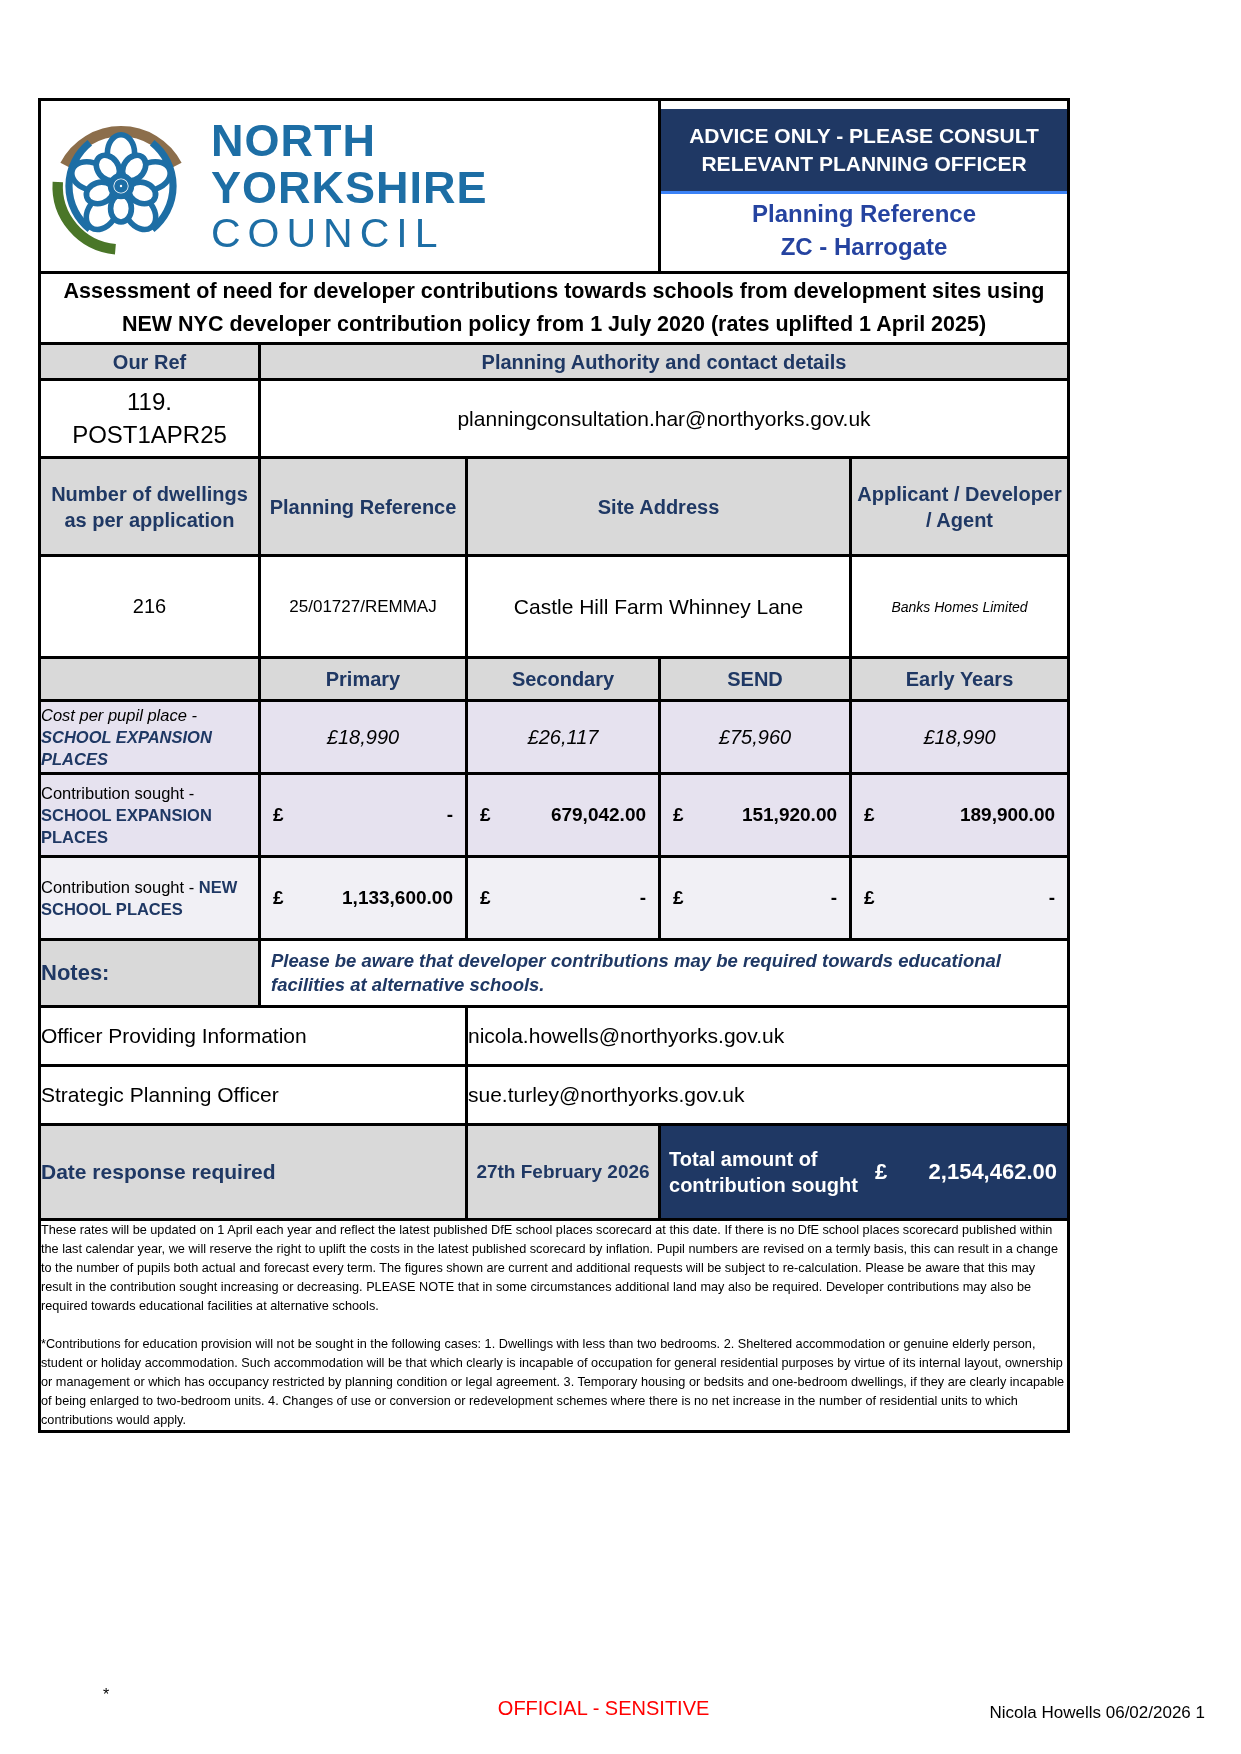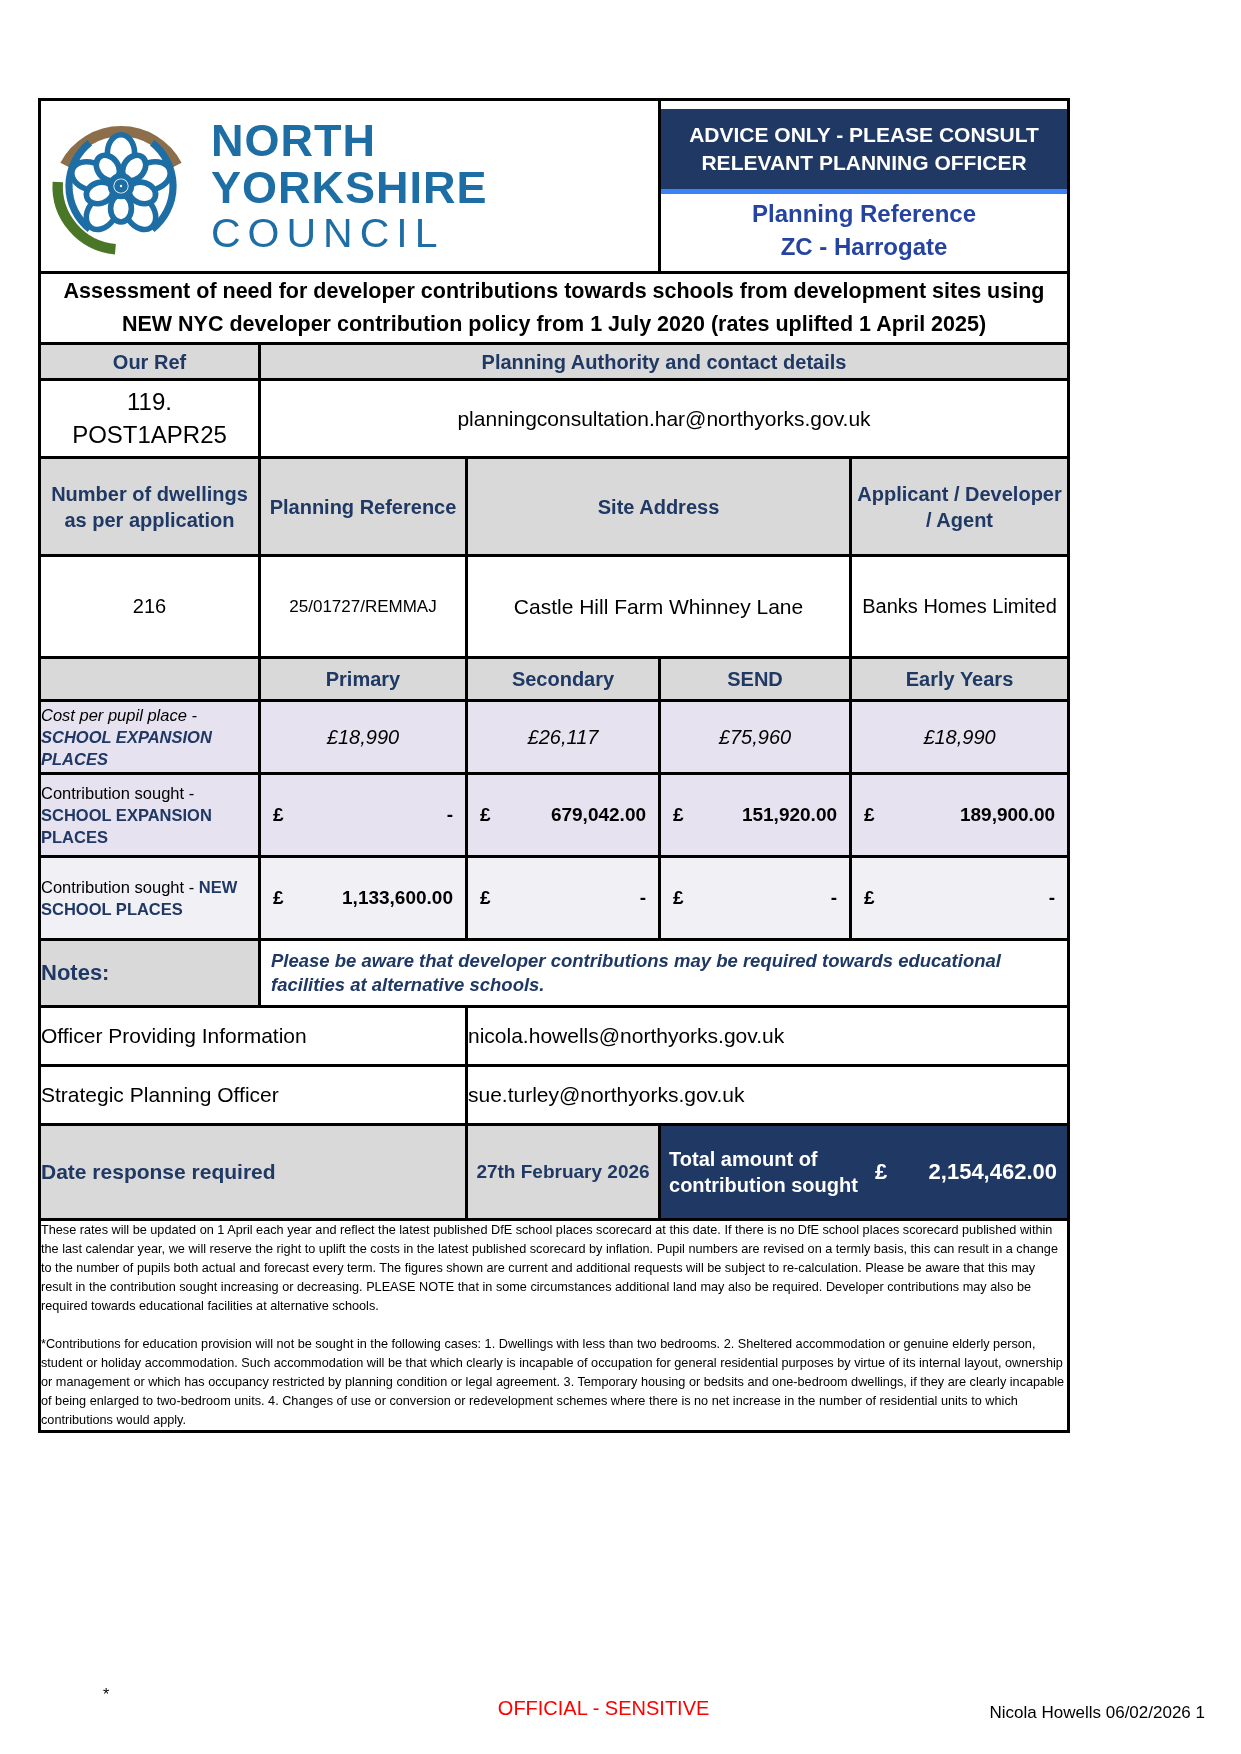--- a/index.html
+++ b/index.html
@@ -36,37 +36,37 @@
 
   
   .logo-wrap { display:flex; align-items:center; }
   .logo-text { margin-left:10px; color:#1d6ea5; }
   .logo-l1, .logo-l2 { font-size:45px; font-weight:600; letter-spacing:1px; line-height:1.05; }
   .logo-l3 { font-size:41px; font-weight:400; letter-spacing:7px; line-height:1.05; }
 
   .advice-cell { vertical-align:top; }
   .advice-box {
     background:#1f3864; color:#fff; font-weight:bold; font-size:21px; line-height:1.35;
-    text-align:center; padding:6px 8px; border-bottom:5px solid #3b82f6;
+    text-align:center; padding:6px 8px; border-bottom:3px solid #3b82f6;
     display:flex; align-items:center; justify-content:center; min-height:85px; box-sizing:border-box;
   }
   .pr-wrap { text-align:center; color:#2543a0; font-weight:bold; font-size:24px; line-height:1.35; padding-top:4px; }
 
   .title-cell { text-align:center; font-weight:bold; font-size:21.5px; line-height:1.55; padding:0 14px; }
 
   .hdr { color:#1f3864; font-weight:bold; text-align:center; }
   .s20 { font-size:20px; line-height:1.3; }
 
   .ourref { text-align:center; font-size:24px; line-height:1.35; }
   .email-c { text-align:center; font-size:21px; }
   .cell-center { text-align:center; }
   .val20 { font-size:20px; }
   .val17 { font-size:17px; }
   .val21 { font-size:21px; }
-  .val18 { font-size:20px; }
+  .val18 { font-size:14px;font-style:italic; }
 
   .rl { padding:2px 7px; font-size:16.5px; line-height:1.35; }
   .rl .emph { color:#1f3864; font-weight:bold; }
   .rl.it { font-style:italic; }
 
   .costval { text-align:center; font-style:italic; font-size:20px; }
   .money { display:flex; justify-content:space-between; align-items:center; padding:0 12px; font-weight:bold; font-size:19px; }
 
   .notes-label { color:#1f3864; font-weight:bold; font-size:22px; padding-left:18px; }
   .notes-text { color:#1f3864; font-weight:bold; font-style:italic; font-size:18.5px; line-height:1.3; padding:2px 10px; }

